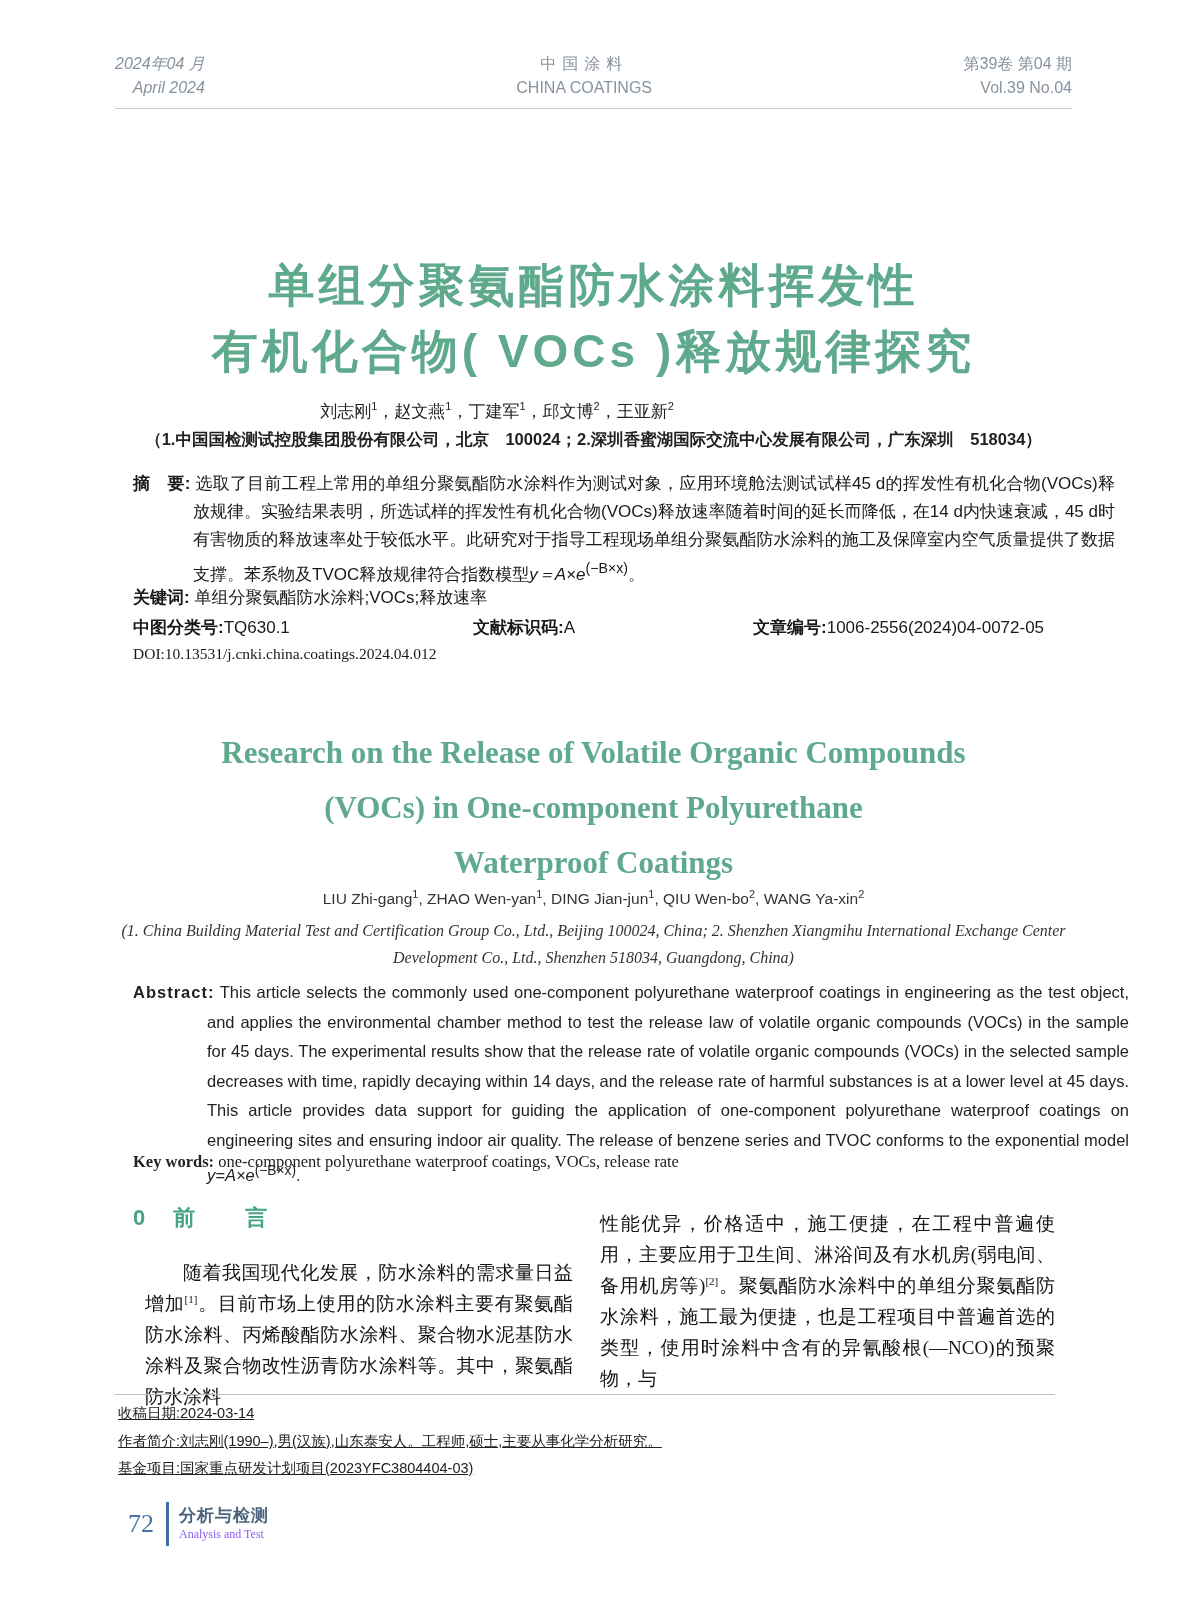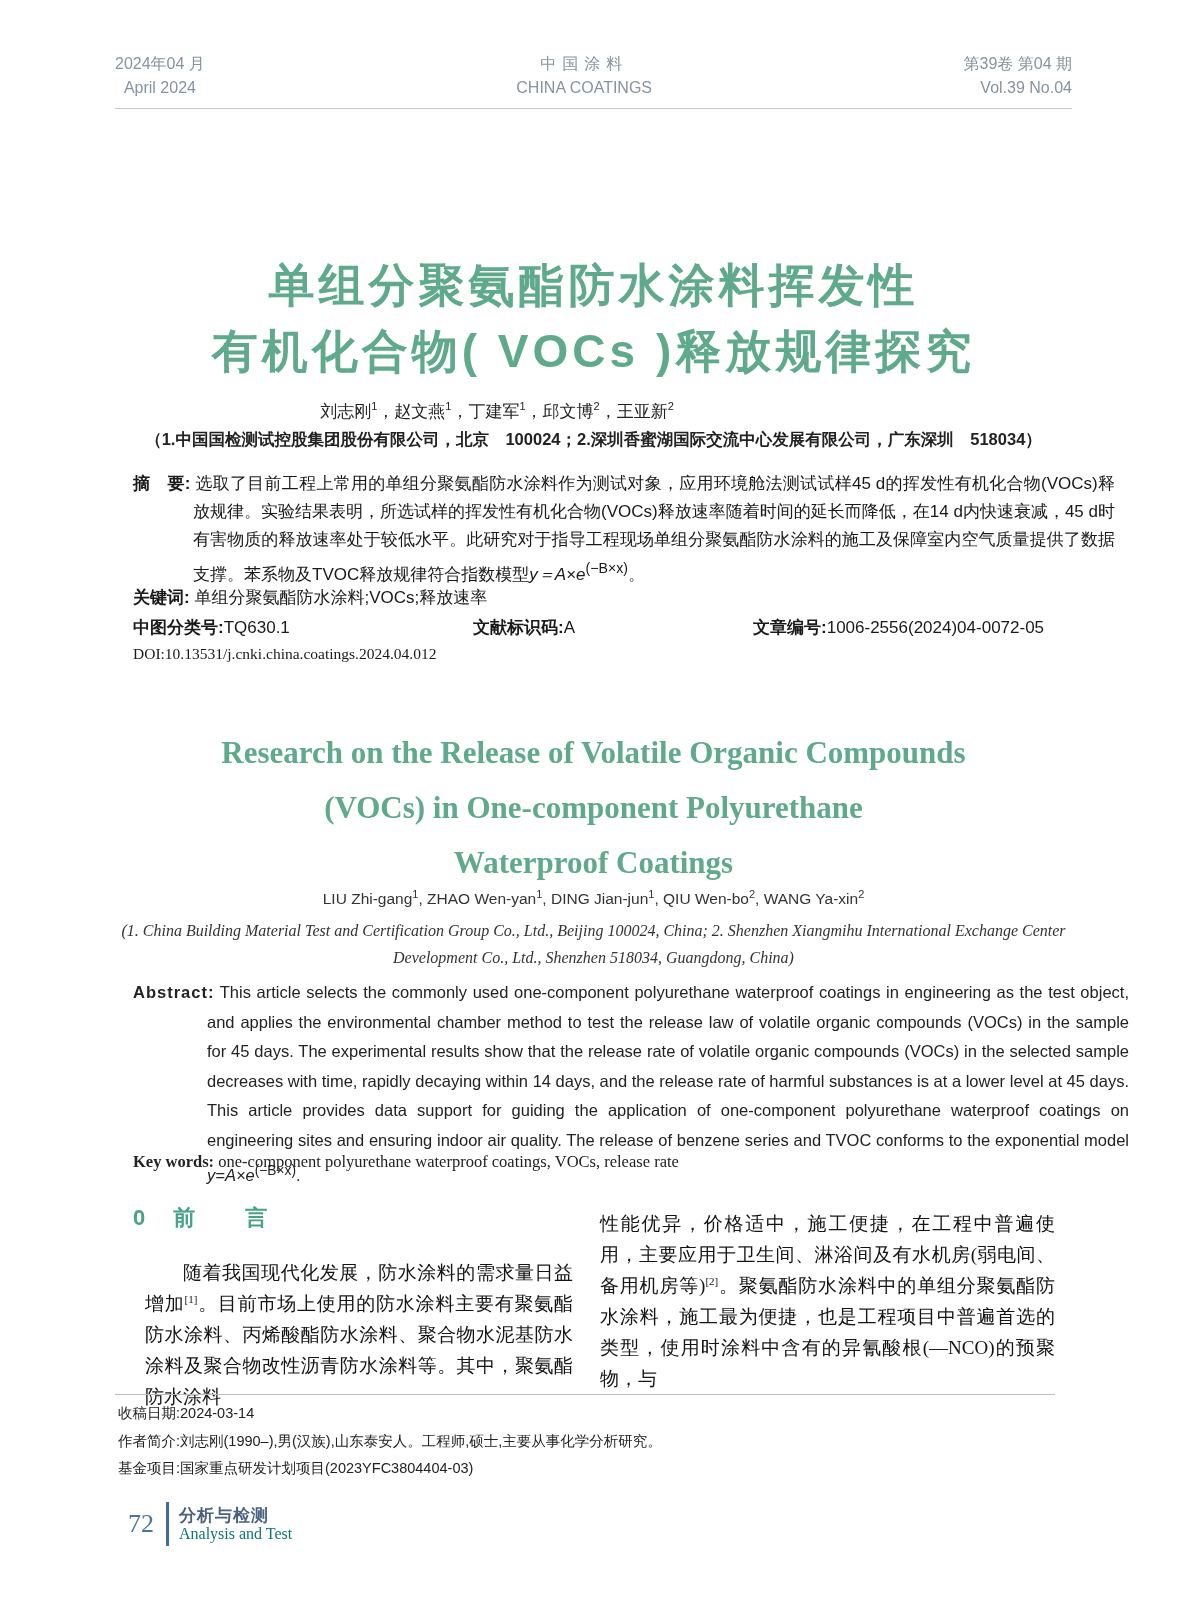--- a/index.html
+++ b/index.html
@@ -15,21 +15,21 @@
   .journal-header{
     position:absolute;left:115px;top:52px;width:957px;
     display:flex;justify-content:space-between;align-items:flex-end;
     color:#87939f;
     font-family:"Liberation Sans", sans-serif;
     font-size:16px;line-height:24px;
     padding-bottom:8px;
     border-bottom:1.5px solid #c3cad1;
   }
   .jh-col{display:flex;flex-direction:column;}
-  .jh-left{text-align:center;}
+  .jh-left{text-align:right;font-style:italic;}
   .jh-center{text-align:center;}
   .jh-center .zh{letter-spacing:6px;}
   .jh-right{text-align:right;}
   
   .title-zh{
     position:absolute;left:0;top:252px;width:1187px;
     text-align:center;
     color:#5fa98d;
     font-family:"Liberation Sans", sans-serif;
     font-weight:bold;
@@ -138,21 +138,21 @@
   .col-right p{margin:0;}
   .body-sup{font-size:11px;vertical-align:super;line-height:0;}
   
   .footnote-rule{
     position:absolute;left:115px;top:1394px;width:940px;
     border-top:1.5px solid #b9bec3;
   }
   .footnotes{
     position:absolute;left:118px;top:1402px;width:940px;
     font-family:"Liberation Sans", sans-serif;
-    font-size:14.5px;line-height:23.5px;color:#222;
+    font-size:14.5px;line-height:23.5px;color:#222;text-decoration:underline;
   }
   .footnotes div{margin-bottom:4px;}
   
   .page-footer{
     position:absolute;left:128px;top:1502px;
     display:flex;align-items:center;
   }
   .pf-num{
     font-family:"Liberation Serif", serif;
     font-size:26px;color:#4a74a2;
@@ -162,21 +162,21 @@
     width:3px;height:44px;background:#3f6d9e;margin-right:10px;
   }
   .pf-labels{display:flex;flex-direction:column;justify-content:center;}
   .pf-zh{
     font-family:"Liberation Sans", sans-serif;
     font-weight:bold;font-size:17px;color:#4a627f;line-height:20px;
     letter-spacing:1px;
   }
   .pf-en{
     font-family:"Liberation Serif", serif;
-    font-size:16px;color:#0f766e;line-height:16px;
+    font-size:12px;color:#8b5cf6;line-height:16px;
   }
 </style>
 </head>
 <body>
 
 <div class="page">
 
   <div class="journal-header">
     <div class="jh-col jh-left">
       <span class="zh">2024年04 月</span>

